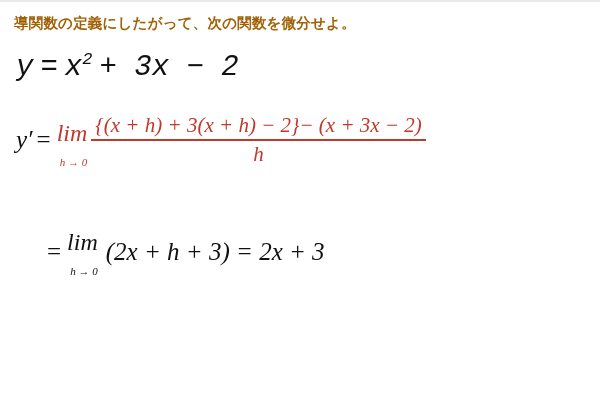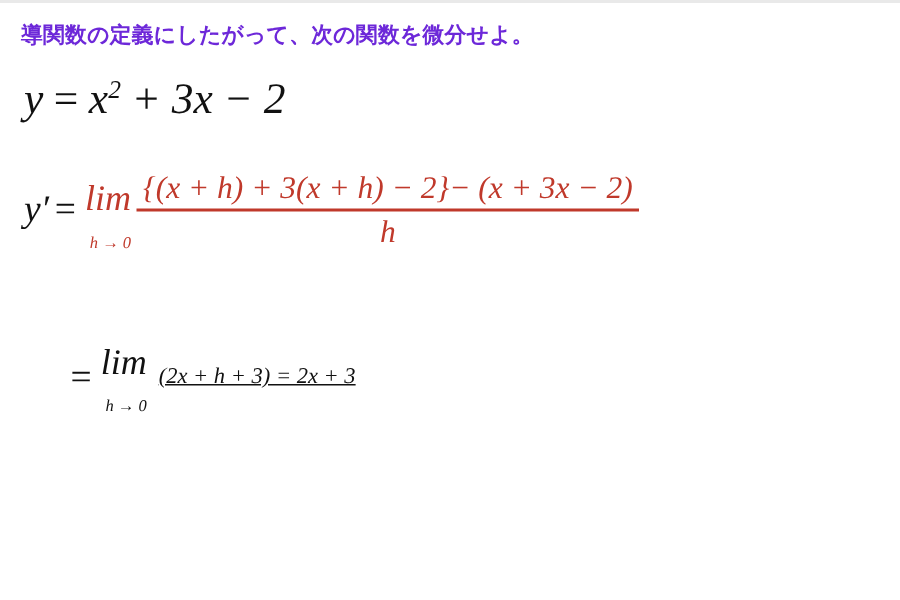--- a/index.html
+++ b/index.html
@@ -29,21 +29,21 @@
   }
 
   
   .prompt {
     position: absolute;
     left: 14px;
     top: 14px;
     font-family: "DejaVu Sans", sans-serif;
     font-size: 14.5px;
     font-weight: bold;
-    color: #6d28d9;
+    color: #a16207;
     letter-spacing: 0.2px;
     white-space: nowrap;
   }
 
   
   .math {
     position: absolute;
     color: #111111;
     font-family: "Liberation Serif", serif;
     white-space: nowrap;
@@ -56,20 +56,21 @@
   }
   .op {
     font-style: normal;
   }
 
   
   .line1 {
     left: 16px;
     top: 50px;
     font-size: 29px;
+    font-family: Liberation Mono, monospace;
   }
   .line1 .sup {
     font-size: 17px;
     vertical-align: super;
     font-style: italic;
   }
   .line1 .sp {
     display: inline-block;
     width: 7px;
   }
@@ -134,23 +135,22 @@
     left: 47px;
     top: 228px;
     font-size: 25px;
     display: flex;
     align-items: center;
   }
   .line3 .limblock {
     top: 2px;
   }
   .line3 .tail {
-    font-size: 15px;
+    font-size: 25px;
     margin-left: 4px;
-    text-decoration: underline;
   }
   .thin {
     display: inline-block;
     width: 4px;
   }
 </style>
 </head>
 <body>
 
 <div class="page">

